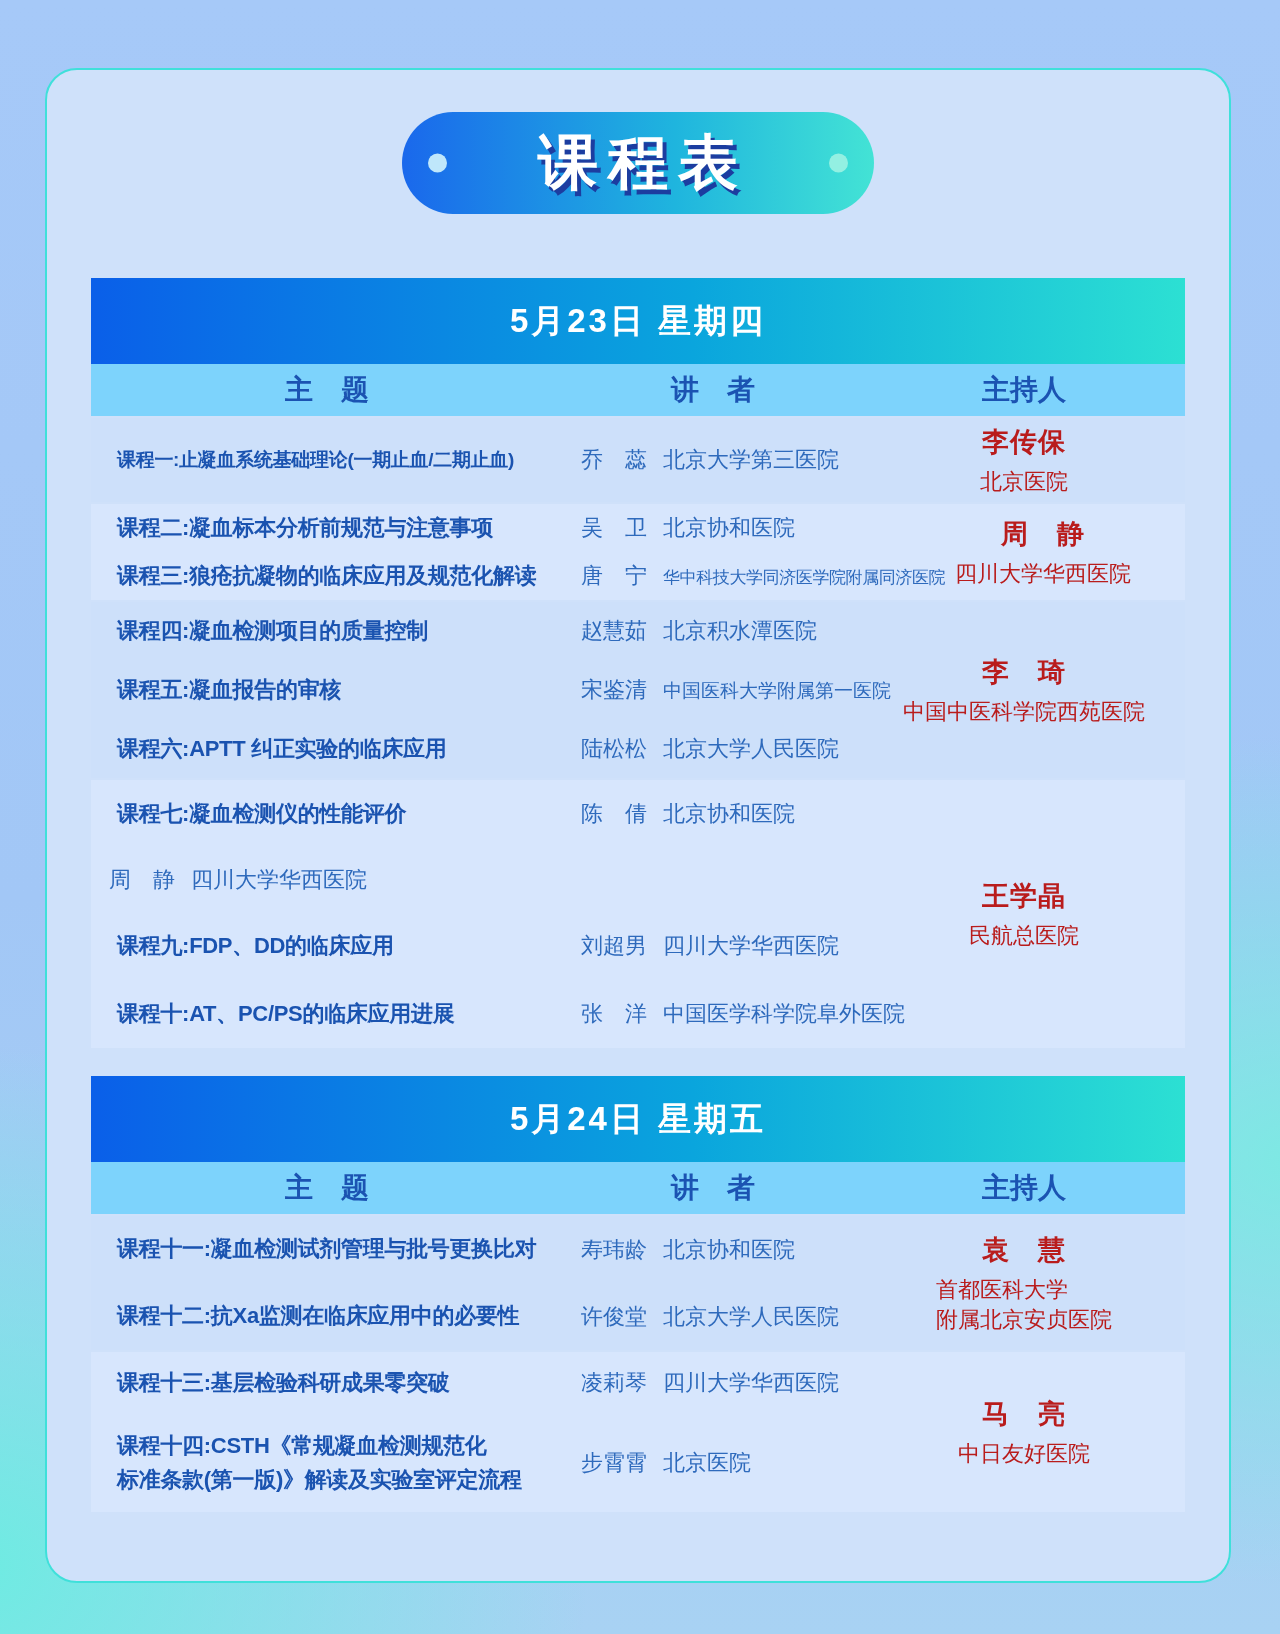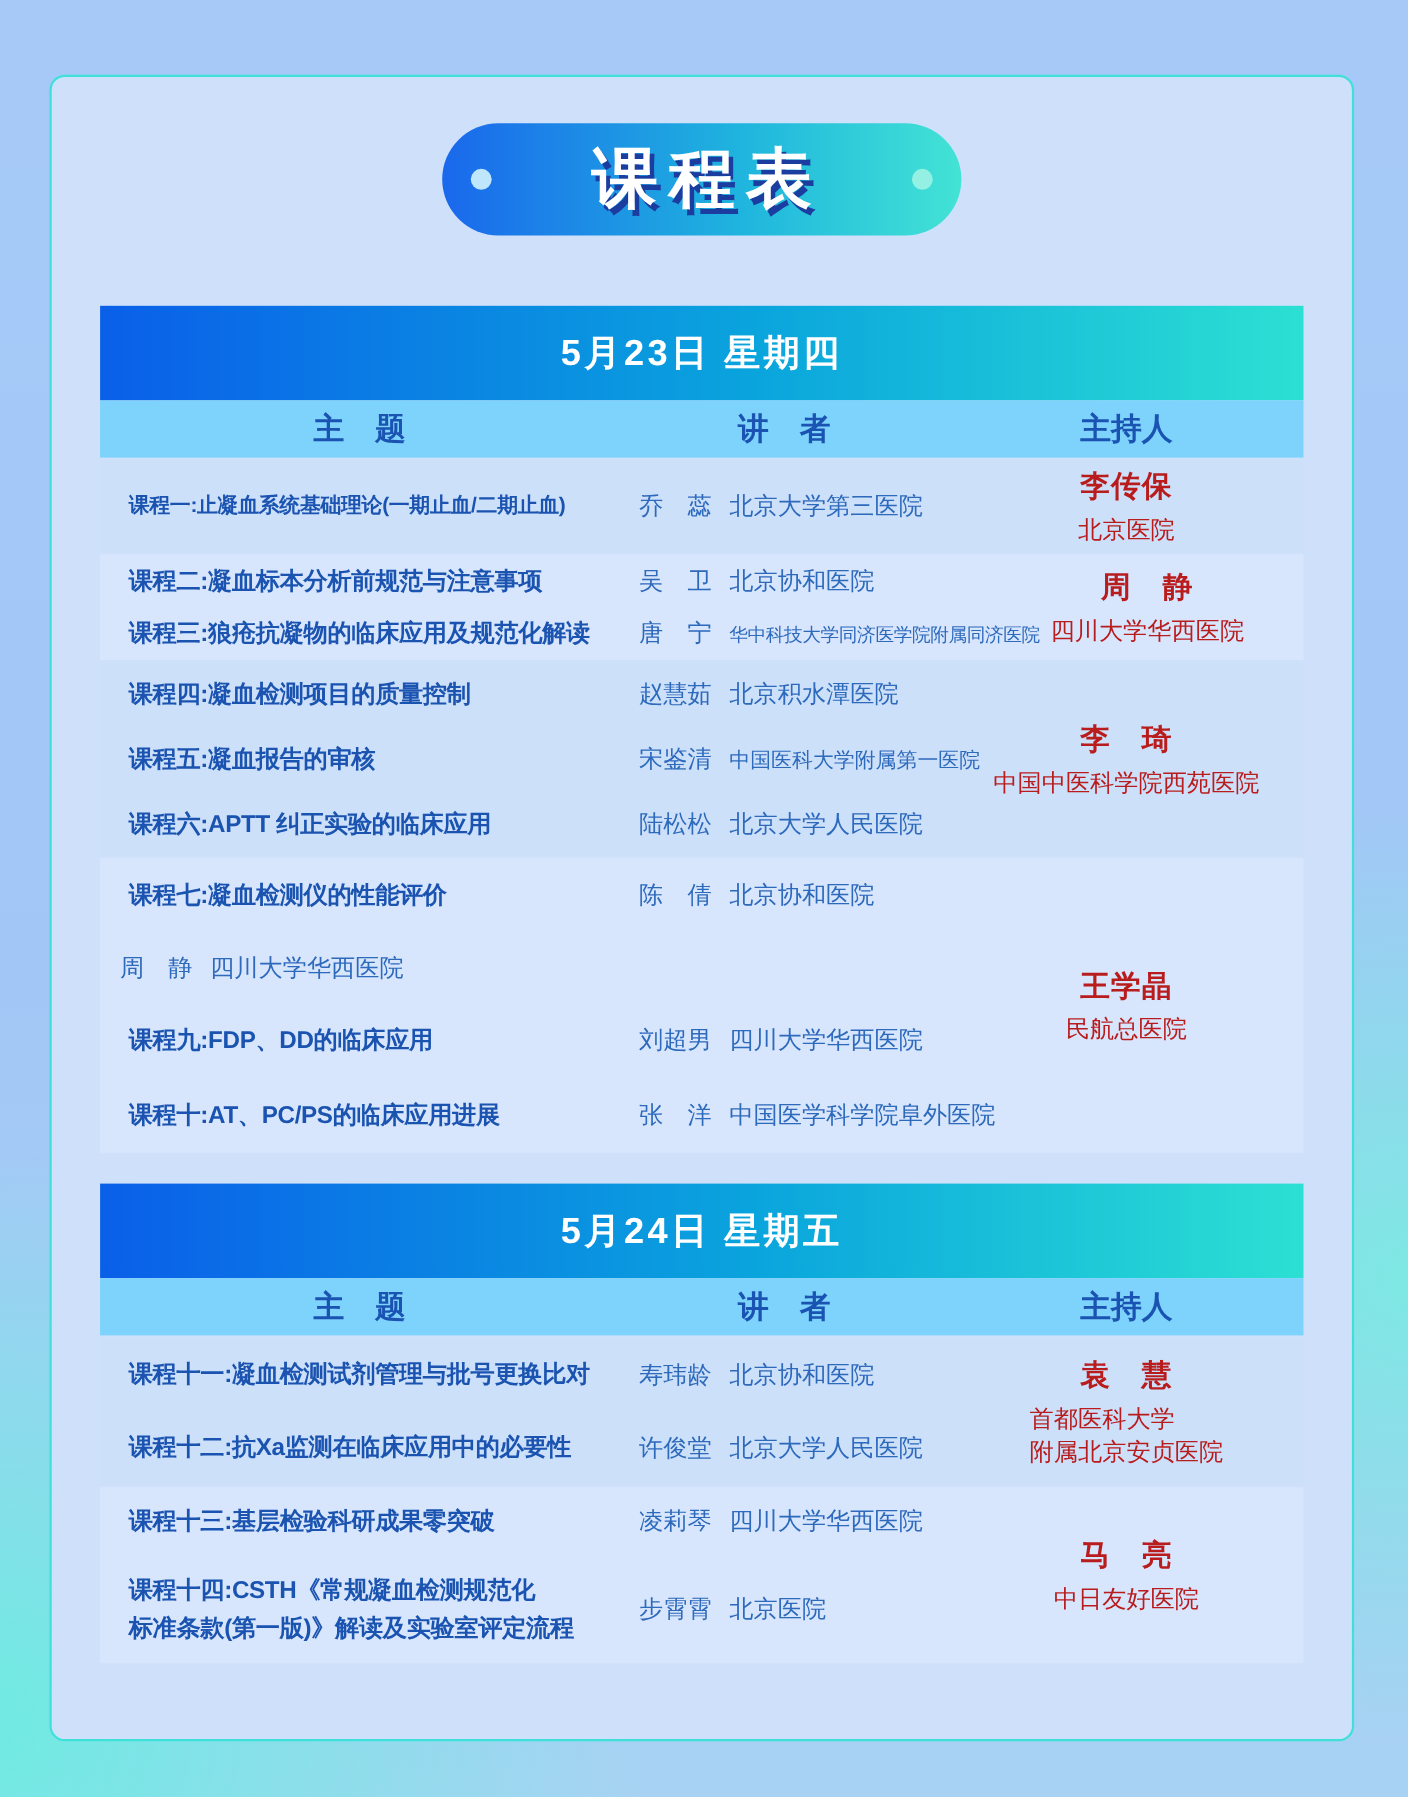--- a/index.html
+++ b/index.html
@@ -8,21 +8,21 @@
     font-family:"Liberation Sans","DejaVu Sans",sans-serif;
     background:
       radial-gradient(42% 26% at 101% 71%, rgba(116,240,223,0.80), rgba(116,240,223,0) 100%),
       radial-gradient(48% 32% at -2% 96%, rgba(104,238,224,0.90), rgba(104,238,224,0) 100%),
       linear-gradient(180deg,#a6c9f8 0%,#a2c7f6 55%,#a8d2f3 100%);
     overflow:hidden;
   }
   .card{
     position:absolute;left:45px;top:68px;width:1186px;height:1515px;
     box-sizing:border-box;background:#cfe1fa;
-    border:2px solid #3fe0da;border-radius:14px;overflow:hidden;
+    border:2px solid #3fe0da;border-radius:32px;overflow:hidden;
   }
   
   .banner{
     position:relative;width:472px;height:102px;margin:42px auto 0;
     border-radius:52px;display:flex;align-items:center;justify-content:center;
     background:linear-gradient(90deg,#1a68ec 0%,#1fb5de 58%,#43e3d5 100%);
   }
   .banner-title{
     color:#ffffff;font-size:60px;font-weight:900;letter-spacing:10px;padding-left:10px;
     text-shadow:4px 5px 0 #1c3da0;

